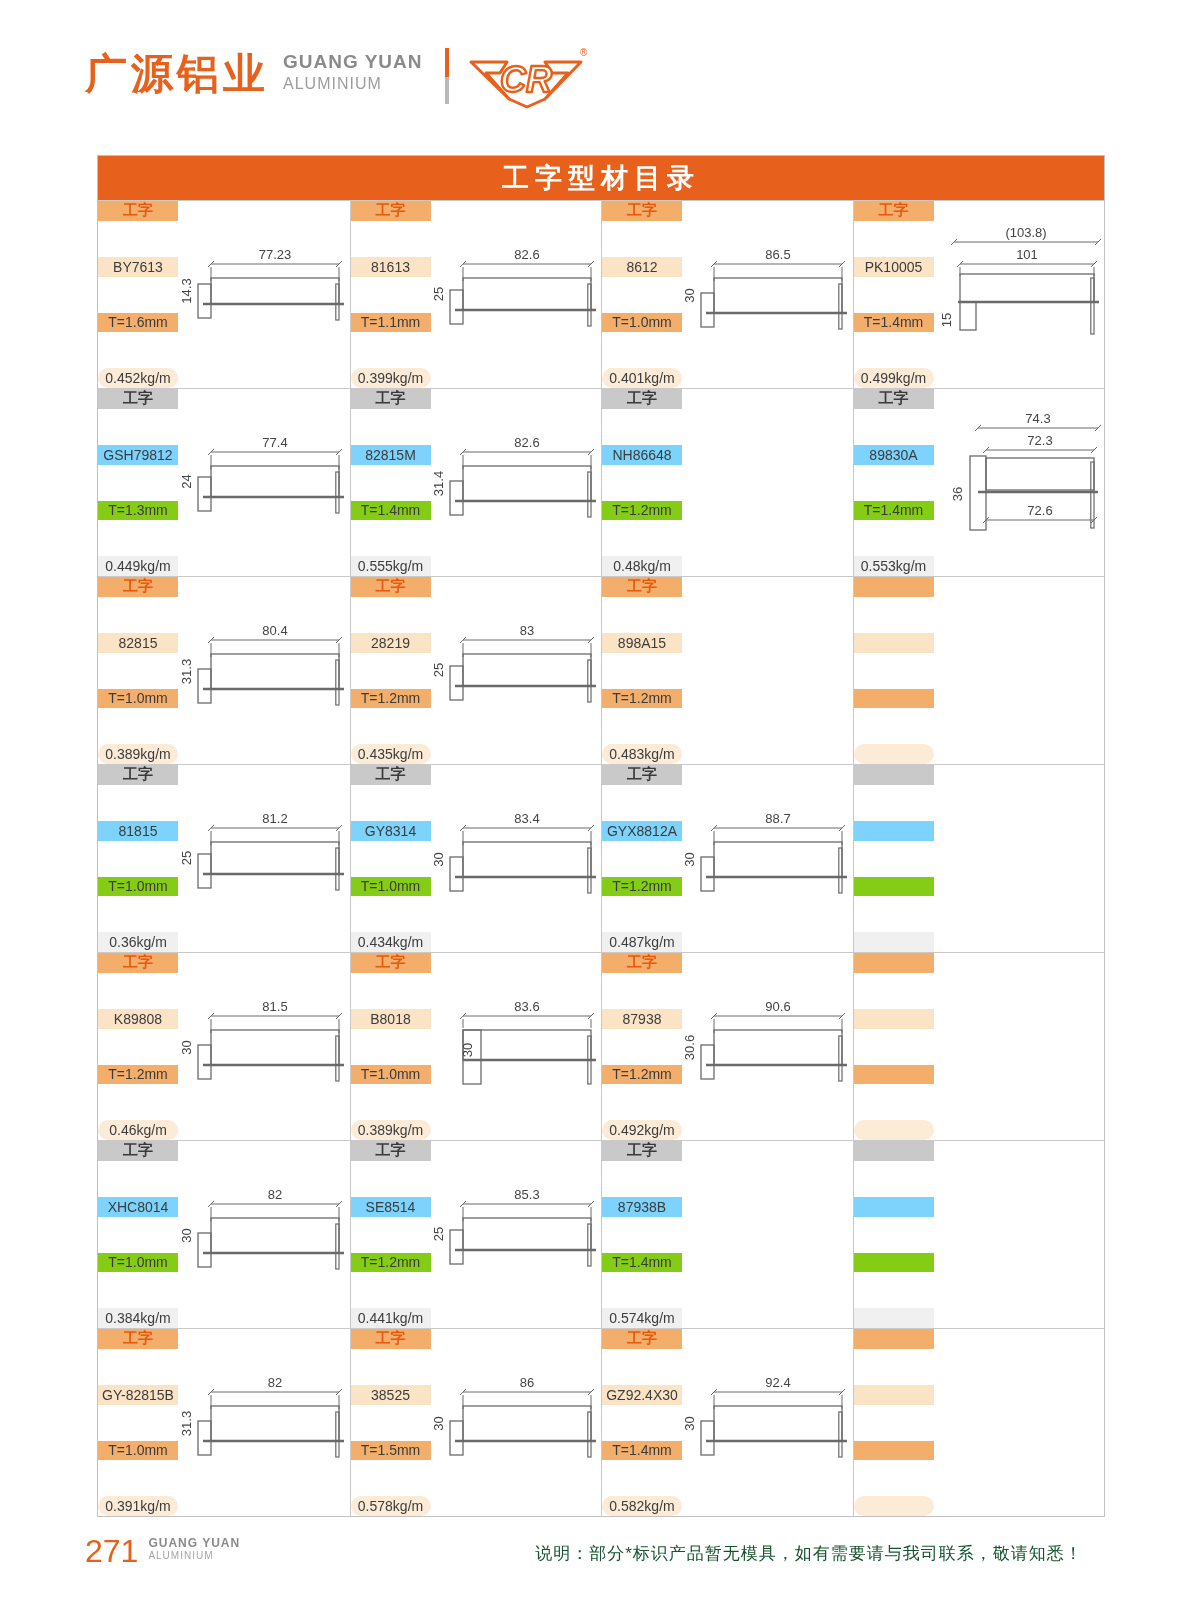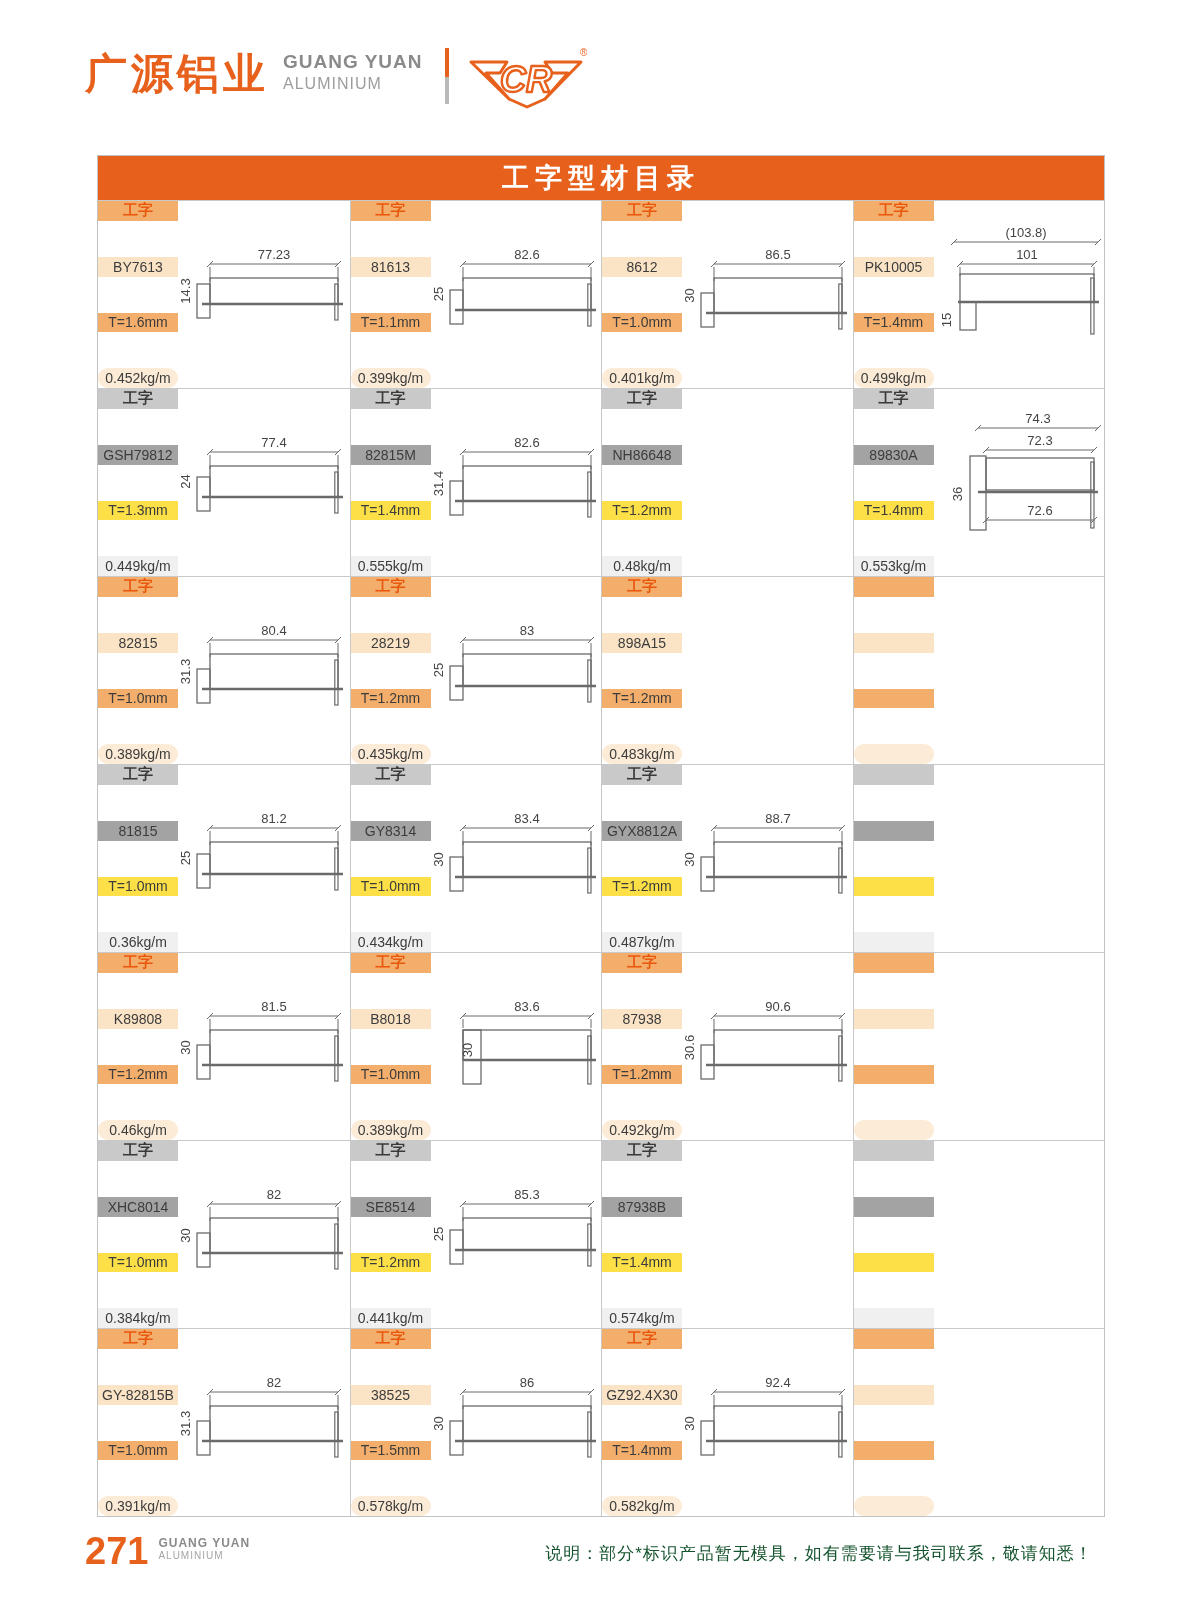--- a/index.html
+++ b/index.html
@@ -23,32 +23,32 @@
   .cell:nth-child(4n+1){border-left:none;}
   .label-col{width:80px;display:flex;flex-direction:column;flex-shrink:0;gap:36px;}
   .band{flex:1;display:flex;align-items:center;justify-content:center;font-size:14px;color:#3c3c3c;white-space:nowrap;}
   .band .gz{font-weight:bold;font-size:15px;}
   .orange .b1{background:#f3ae6b;}
   .orange .b2{background:#fbe4c6;}
   .orange .b3{background:#f3ae6b;}
   .orange .b4{background:#fcebd6;border-radius:21px;}
   .orange .gz{color:#e8590e;}
   .gray .b1{background:#c9c9c9;}
-  .gray .b2{background:#a3a3a3;}
-  .gray .b3{background:#fde047;align-items:center;}
+  .gray .b2{background:#7dd3fc;}
+  .gray .b3{background:#84cc16;align-items:center;}
   .gray .b4{background:#f0f0f0;}
   .gray .gz{color:#3a3a3a;}
-  .draw-area{flex:1;display:flex;align-items:center;justify-content:flex-start;}
+  .draw-area{flex:1;display:flex;align-items:center;justify-content:center;}
   svg.drawing{width:170px;height:150px;}
   svg.drawing line,svg.drawing rect,svg.drawing path{stroke:#6a6a6a;fill:none;}
   svg.drawing text{font-family:"Liberation Sans","DejaVu Sans",sans-serif;font-size:13px;fill:#444;stroke:none;}
 
   
   .ftr{position:absolute;top:1532px;left:85px;width:1030px;display:flex;align-items:flex-start;}
-  .pageno{font-size:38px;font-weight:bold;color:#e8611c;line-height:38px;}
+  .pageno{font-size:32px;font-weight:normal;color:#e8611c;line-height:38px;}
   .ftr-brand{margin-left:10px;margin-top:4px;display:flex;flex-direction:column;}
   .ftr-brand-en{font-size:12px;font-weight:bold;color:#8a8a8a;letter-spacing:1px;}
   .ftr-brand-sub{font-size:10px;color:#a5a5a5;letter-spacing:1px;}
   .note{margin-left:295px;margin-top:10px;font-size:17px;color:#14532d;letter-spacing:1px;}
 </style>
 </head>
 <body>
 
 <div class="page">
 

